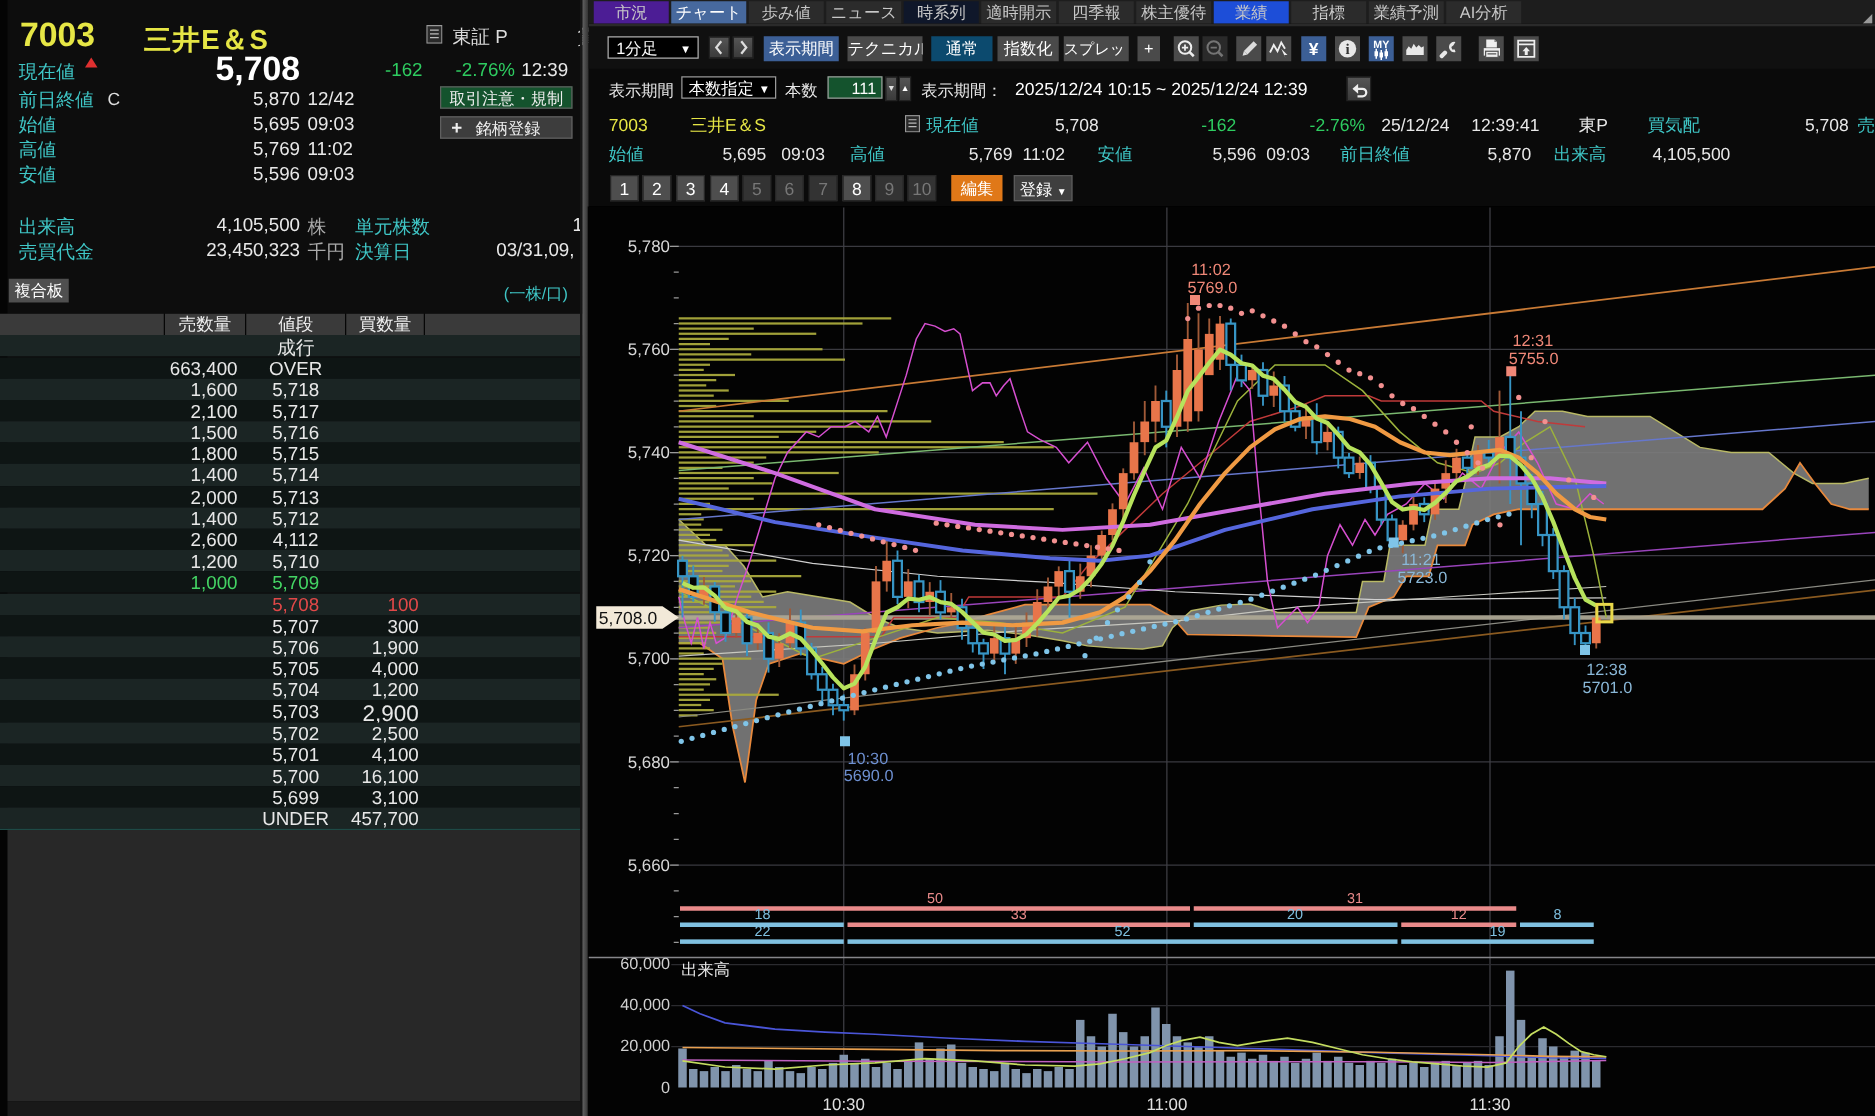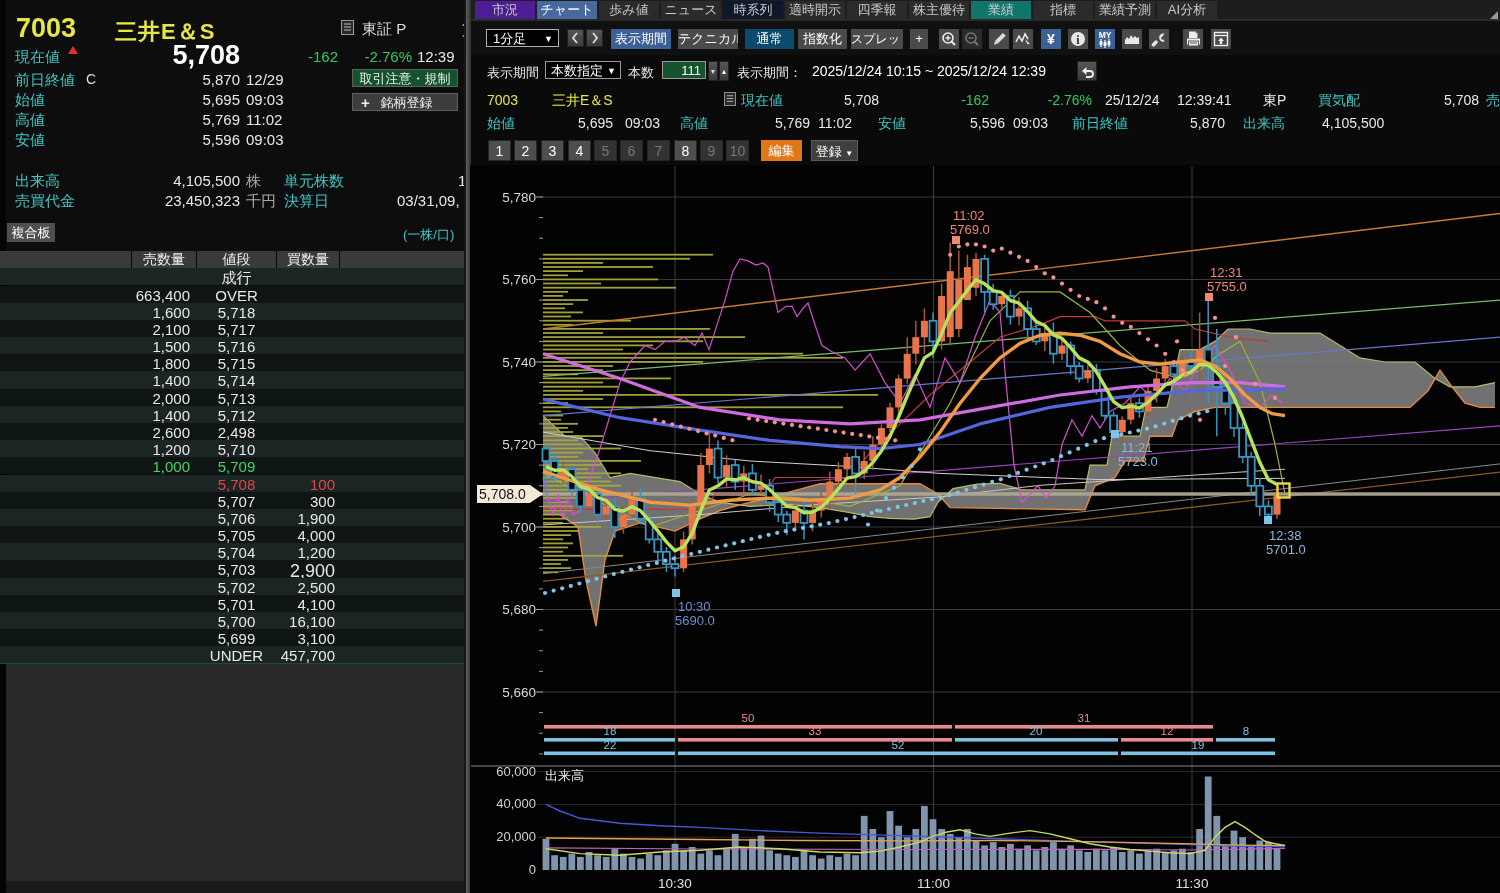--- a/index.html
+++ b/index.html
@@ -21,21 +21,21 @@
     <div style="position:absolute;left:362px;top:20px;font-size:15px;color:#ddd">東証 P</div>
     <div style="position:absolute;left:462px;top:20px;font-size:15px;color:#ddd">貸</div>
     <div style="position:absolute;left:15px;top:48px;font-size:15px;color:#3fc6c6">現在値</div>
     <div style="position:absolute;left:68px;top:46px;width:0;height:0;border-left:5px solid transparent;border-right:5px solid transparent;border-bottom:8px solid #e03030"></div>
     <div style="position:absolute;left:120px;top:40px;width:120px;text-align:right;font-size:27px;font-weight:bold;color:#fff">5,708</div>
     <div style="position:absolute;left:280px;top:48px;width:58px;text-align:right;font-size:15px;color:#2ecc60">-162</div>
     <div style="position:absolute;left:350px;top:48px;width:62px;text-align:right;font-size:15px;color:#2ecc60">-2.76%</div>
     <div style="position:absolute;left:417px;top:48px;font-size:15px;color:#e8e8e8">12:39</div>
     <div style="position:absolute;left:15px;top:71px;font-size:15px;color:#3fc6c6">前日終値</div>
     <div style="position:absolute;left:140px;top:71px;width:100px;text-align:right;font-size:15px;color:#e8e8e8">5,870</div>
-    <div style="position:absolute;left:246px;top:71px;font-size:15px;color:#e8e8e8">12/29</div>
+    <div style="position:absolute;left:246px;top:71px;font-size:15px;color:#e8e8e8">12/42</div>
     <div style="position:absolute;left:15px;top:91px;font-size:15px;color:#3fc6c6">始値</div>
     <div style="position:absolute;left:140px;top:91px;width:100px;text-align:right;font-size:15px;color:#e8e8e8">5,695</div>
     <div style="position:absolute;left:246px;top:91px;font-size:15px;color:#e8e8e8">09:03</div>
     <div style="position:absolute;left:15px;top:111px;font-size:15px;color:#3fc6c6">高値</div>
     <div style="position:absolute;left:140px;top:111px;width:100px;text-align:right;font-size:15px;color:#e8e8e8">5,769</div>
     <div style="position:absolute;left:246px;top:111px;font-size:15px;color:#e8e8e8">11:02</div>
     <div style="position:absolute;left:15px;top:131px;font-size:15px;color:#3fc6c6">安値</div>
     <div style="position:absolute;left:140px;top:131px;width:100px;text-align:right;font-size:15px;color:#e8e8e8">5,596</div>
     <div style="position:absolute;left:246px;top:131px;font-size:15px;color:#e8e8e8">09:03</div>
     <div style="position:absolute;left:86px;top:71px;font-size:14px;color:#ddd">C</div>
@@ -80,21 +80,21 @@
     <div style="position:absolute;left:62px;top:372.4px;width:128px;text-align:right;font-size:15px;color:#e8e8e8">1,400</div>
     <div style="position:absolute;left:197px;top:372.4px;width:79px;text-align:center;font-size:15px;color:#e8e8e8">5,714</div>
     <div style="position:absolute;left:0;top:388.6px;width:466px;height:17.18px;background:#0e1514"></div>
     <div style="position:absolute;left:62px;top:389.6px;width:128px;text-align:right;font-size:15px;color:#e8e8e8">2,000</div>
     <div style="position:absolute;left:197px;top:389.6px;width:79px;text-align:center;font-size:15px;color:#e8e8e8">5,713</div>
     <div style="position:absolute;left:0;top:405.7px;width:466px;height:17.18px;background:#1b2524"></div>
     <div style="position:absolute;left:62px;top:406.7px;width:128px;text-align:right;font-size:15px;color:#e8e8e8">1,400</div>
     <div style="position:absolute;left:197px;top:406.7px;width:79px;text-align:center;font-size:15px;color:#e8e8e8">5,712</div>
     <div style="position:absolute;left:0;top:422.9px;width:466px;height:17.18px;background:#0e1514"></div>
     <div style="position:absolute;left:62px;top:423.9px;width:128px;text-align:right;font-size:15px;color:#e8e8e8">2,600</div>
-    <div style="position:absolute;left:197px;top:423.9px;width:79px;text-align:center;font-size:15px;color:#e8e8e8">2,498</div>
+    <div style="position:absolute;left:197px;top:423.9px;width:79px;text-align:center;font-size:15px;color:#e8e8e8">4,112</div>
     <div style="position:absolute;left:0;top:440.1px;width:466px;height:17.18px;background:#1b2524"></div>
     <div style="position:absolute;left:62px;top:441.1px;width:128px;text-align:right;font-size:15px;color:#e8e8e8">1,200</div>
     <div style="position:absolute;left:197px;top:441.1px;width:79px;text-align:center;font-size:15px;color:#e8e8e8">5,710</div>
     <div style="position:absolute;left:0;top:457.3px;width:466px;height:17.18px;background:#0e1514"></div>
     <div style="position:absolute;left:62px;top:458.3px;width:128px;text-align:right;font-size:15px;color:#44d464">1,000</div>
     <div style="position:absolute;left:197px;top:458.3px;width:79px;text-align:center;font-size:15px;color:#44d464">5,709</div>
     <div style="position:absolute;left:0;top:474.5px;width:466px;height:17.18px;background:#1b2524"></div>
     <div style="position:absolute;left:197px;top:475.5px;width:79px;text-align:center;font-size:15px;color:#e04848">5,708</div>
     <div style="position:absolute;left:207px;top:475.5px;width:128px;text-align:right;font-size:15px;color:#e04848">100</div>
     <div style="position:absolute;left:0;top:491.6px;width:466px;height:17.18px;background:#0e1514"></div>
@@ -133,21 +133,21 @@
 <div style="position:absolute;left:471px;top:0;width:1029px;height:165px;background:#0a0a0a"></div>
     <div style="position:absolute;left:471px;top:0;width:1029px;height:19px;background:#1d1d1d"></div>
     <div style="position:absolute;left:475px;top:1px;width:60px;height:18px;background:#4c1d95;color:#c8c8c8;font-size:13px;text-align:center;line-height:18px;overflow:hidden">市況</div>
     <div style="position:absolute;left:537px;top:1px;width:60px;height:18px;background:#47699e;color:#fff;font-size:13px;text-align:center;line-height:18px;overflow:hidden">チャート</div>
     <div style="position:absolute;left:599px;top:1px;width:60px;height:18px;background:#2b2b2b;color:#c8c8c8;font-size:13px;text-align:center;line-height:18px;overflow:hidden">歩み値</div>
     <div style="position:absolute;left:661px;top:1px;width:60px;height:18px;background:#2b2b2b;color:#c8c8c8;font-size:13px;text-align:center;line-height:18px;overflow:hidden">ニュース</div>
     <div style="position:absolute;left:723px;top:1px;width:60px;height:18px;background:#0f172a;color:#c8c8c8;font-size:13px;text-align:center;line-height:18px;overflow:hidden">時系列</div>
     <div style="position:absolute;left:785px;top:1px;width:60px;height:18px;background:#2b2b2b;color:#c8c8c8;font-size:13px;text-align:center;line-height:18px;overflow:hidden">適時開示</div>
     <div style="position:absolute;left:847px;top:1px;width:60px;height:18px;background:#2b2b2b;color:#c8c8c8;font-size:13px;text-align:center;line-height:18px;overflow:hidden">四季報</div>
     <div style="position:absolute;left:909px;top:1px;width:60px;height:18px;background:#2b2b2b;color:#c8c8c8;font-size:13px;text-align:center;line-height:18px;overflow:hidden">株主優待</div>
-    <div style="position:absolute;left:971px;top:1px;width:60px;height:18px;background:#0f766e;color:#c8c8c8;font-size:13px;text-align:center;line-height:18px;overflow:hidden">業績</div>
+    <div style="position:absolute;left:971px;top:1px;width:60px;height:18px;background:#1d4ed8;color:#c8c8c8;font-size:13px;text-align:center;line-height:18px;overflow:hidden">業績</div>
     <div style="position:absolute;left:1033px;top:1px;width:60px;height:18px;background:#2b2b2b;color:#c8c8c8;font-size:13px;text-align:center;line-height:18px;overflow:hidden">指標</div>
     <div style="position:absolute;left:1095px;top:1px;width:60px;height:18px;background:#2b2b2b;color:#c8c8c8;font-size:13px;text-align:center;line-height:18px;overflow:hidden">業績予測</div>
     <div style="position:absolute;left:1157px;top:1px;width:60px;height:18px;background:#2b2b2b;color:#c8c8c8;font-size:13px;text-align:center;line-height:18px;overflow:hidden">AI分析</div>
     <svg style="position:absolute;left:1490px;top:11px" width="8" height="8" viewBox="0 0 8 8">
       <path d="M8 0 L0 8 L8 8 Z" fill="#9a9a9a"></path>
     </svg>
     <div style="position:absolute;left:471px;top:19px;width:1029px;height:36px;background:#101010;border-top:2px solid #2a2a2a"></div>
     <div style="position:absolute;left:486px;top:29px;width:73px;height:18px;background:#000;border:1px solid #b0b0b0;color:#fff;font-size:13px;line-height:18px;padding-left:6px">1分足<span style="position:absolute;right:5px;top:0;font-size:9px;color:#fff">▼</span></div>
     <div style="position:absolute;left:567px;top:29px;width:17px;height:18px;background:linear-gradient(180deg,#555,#3a3a3a);border:1px solid #222;color:#ddd;text-align:center"><svg width="15" height="16" viewBox="0 0 15 16">
         <path d="M9 3 L5 8 L9 13" fill="none" stroke="#ddd" stroke-width="1.8"></path>

